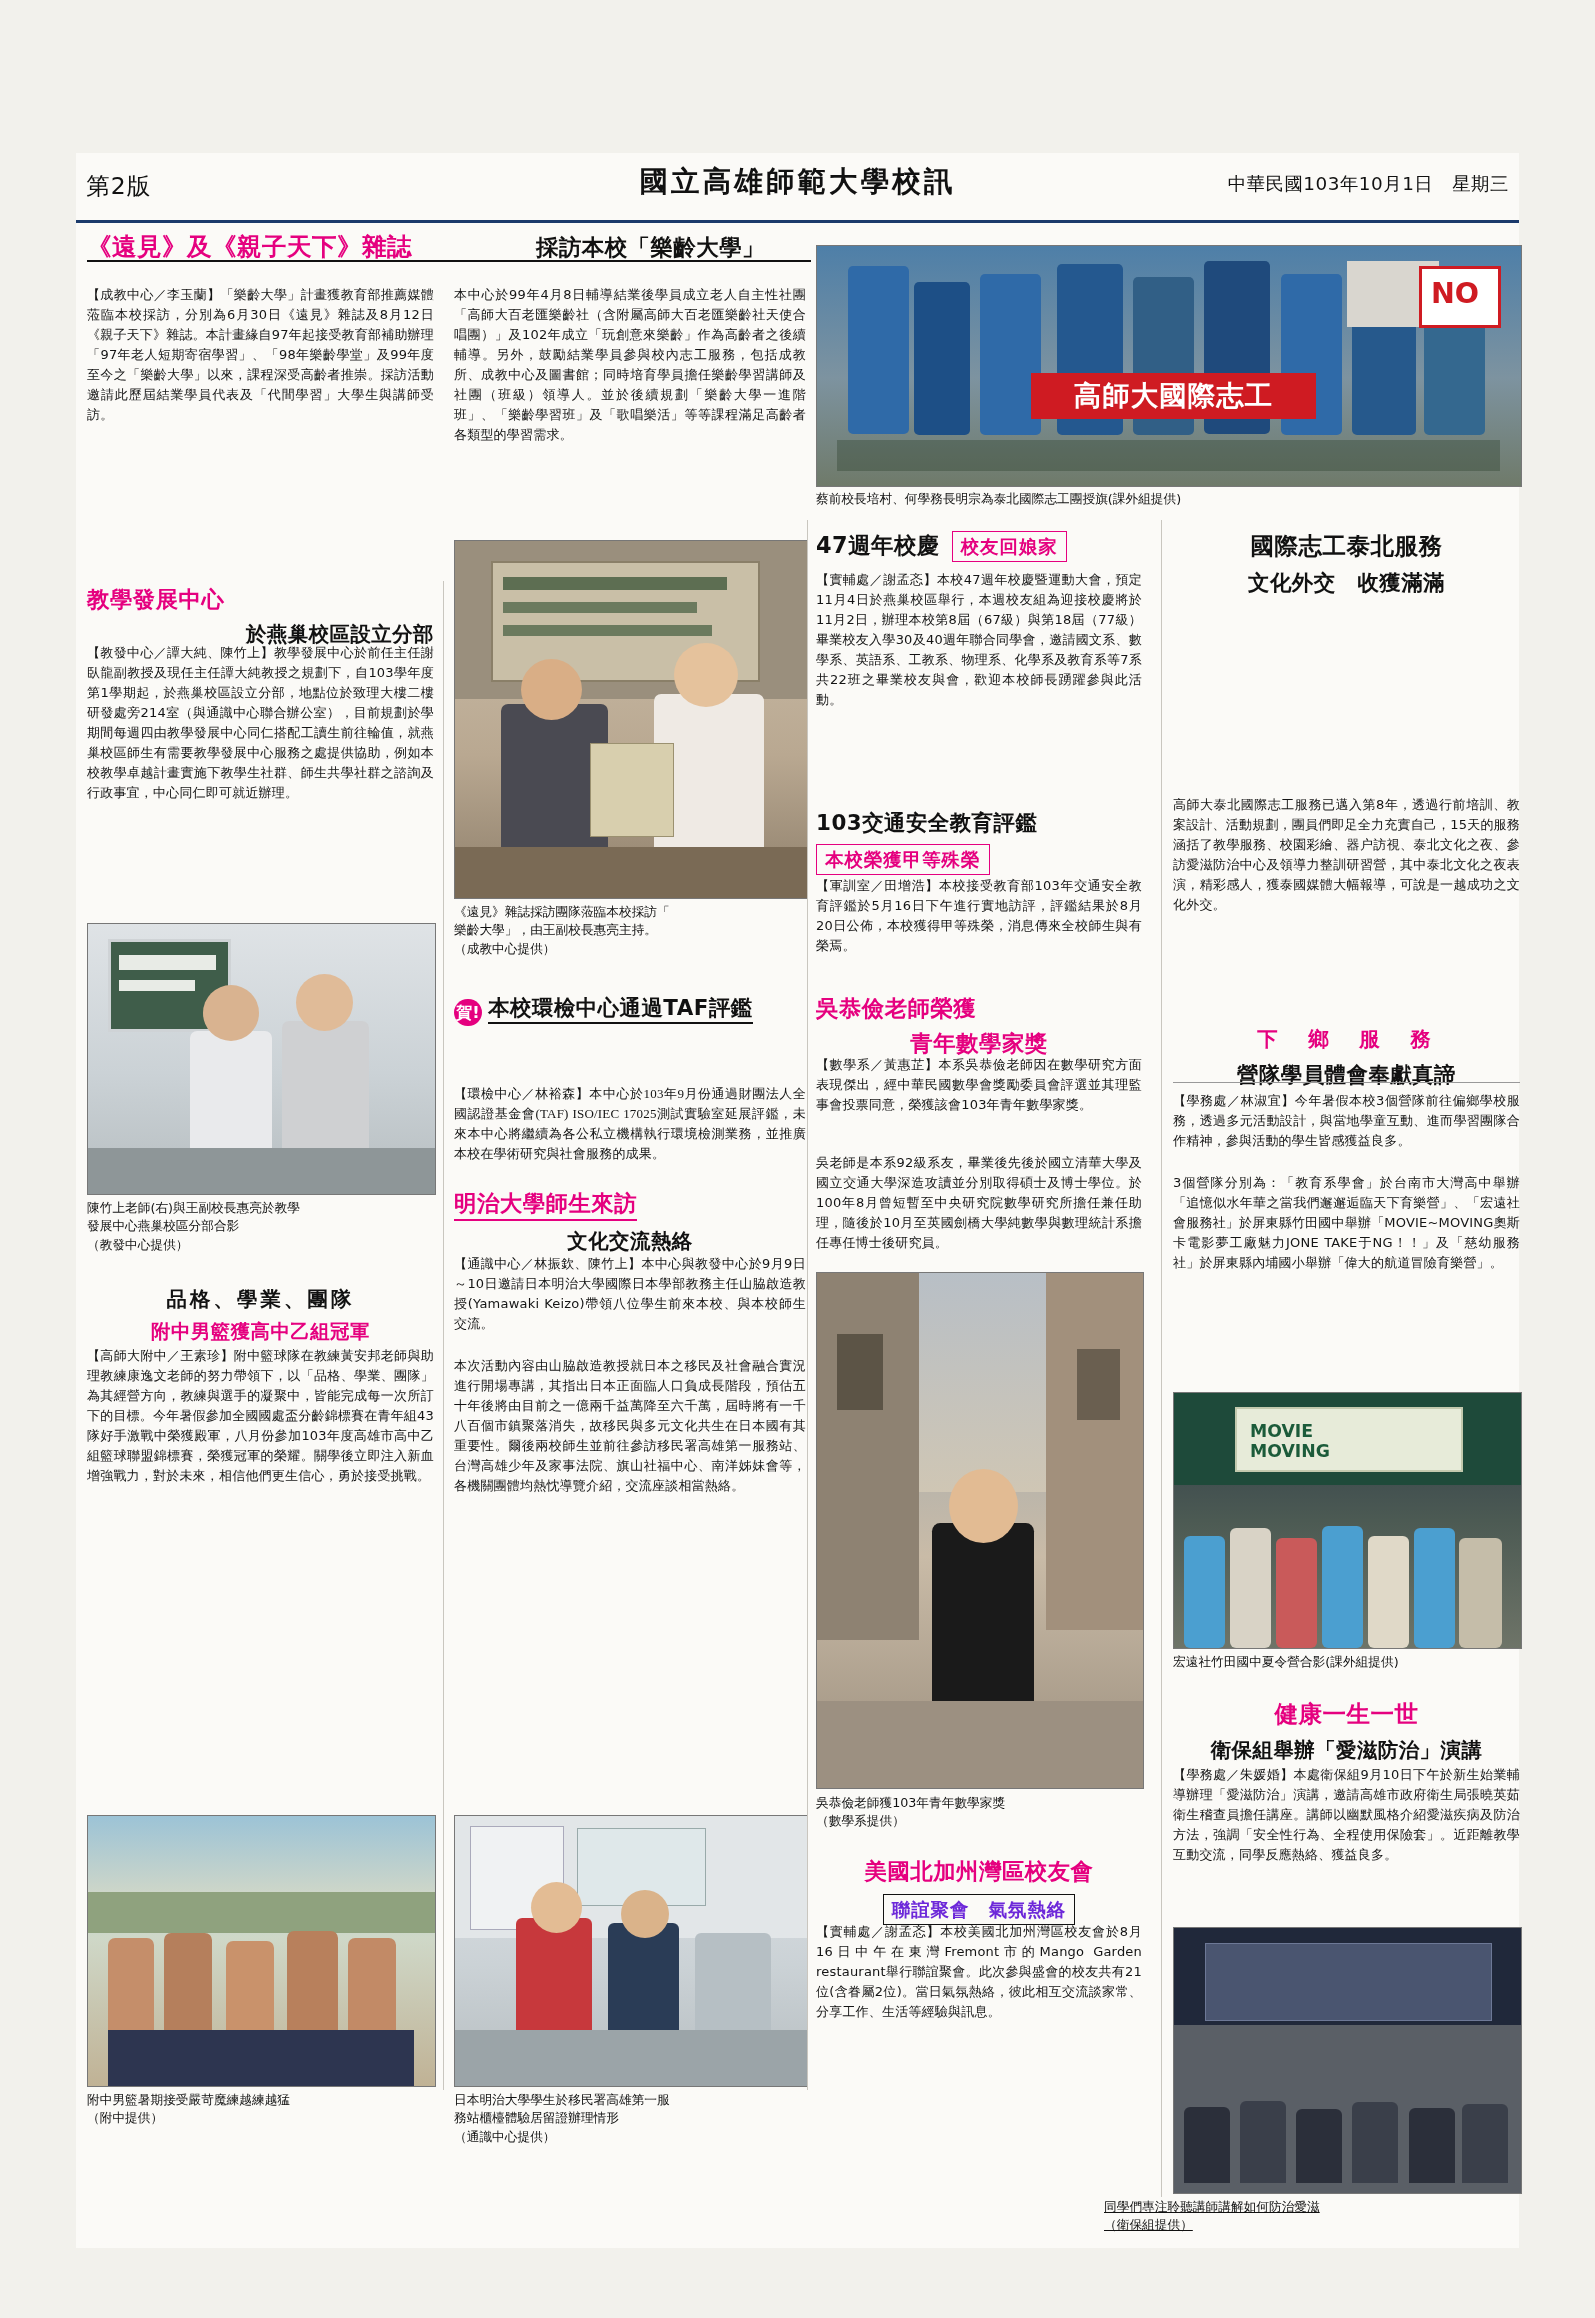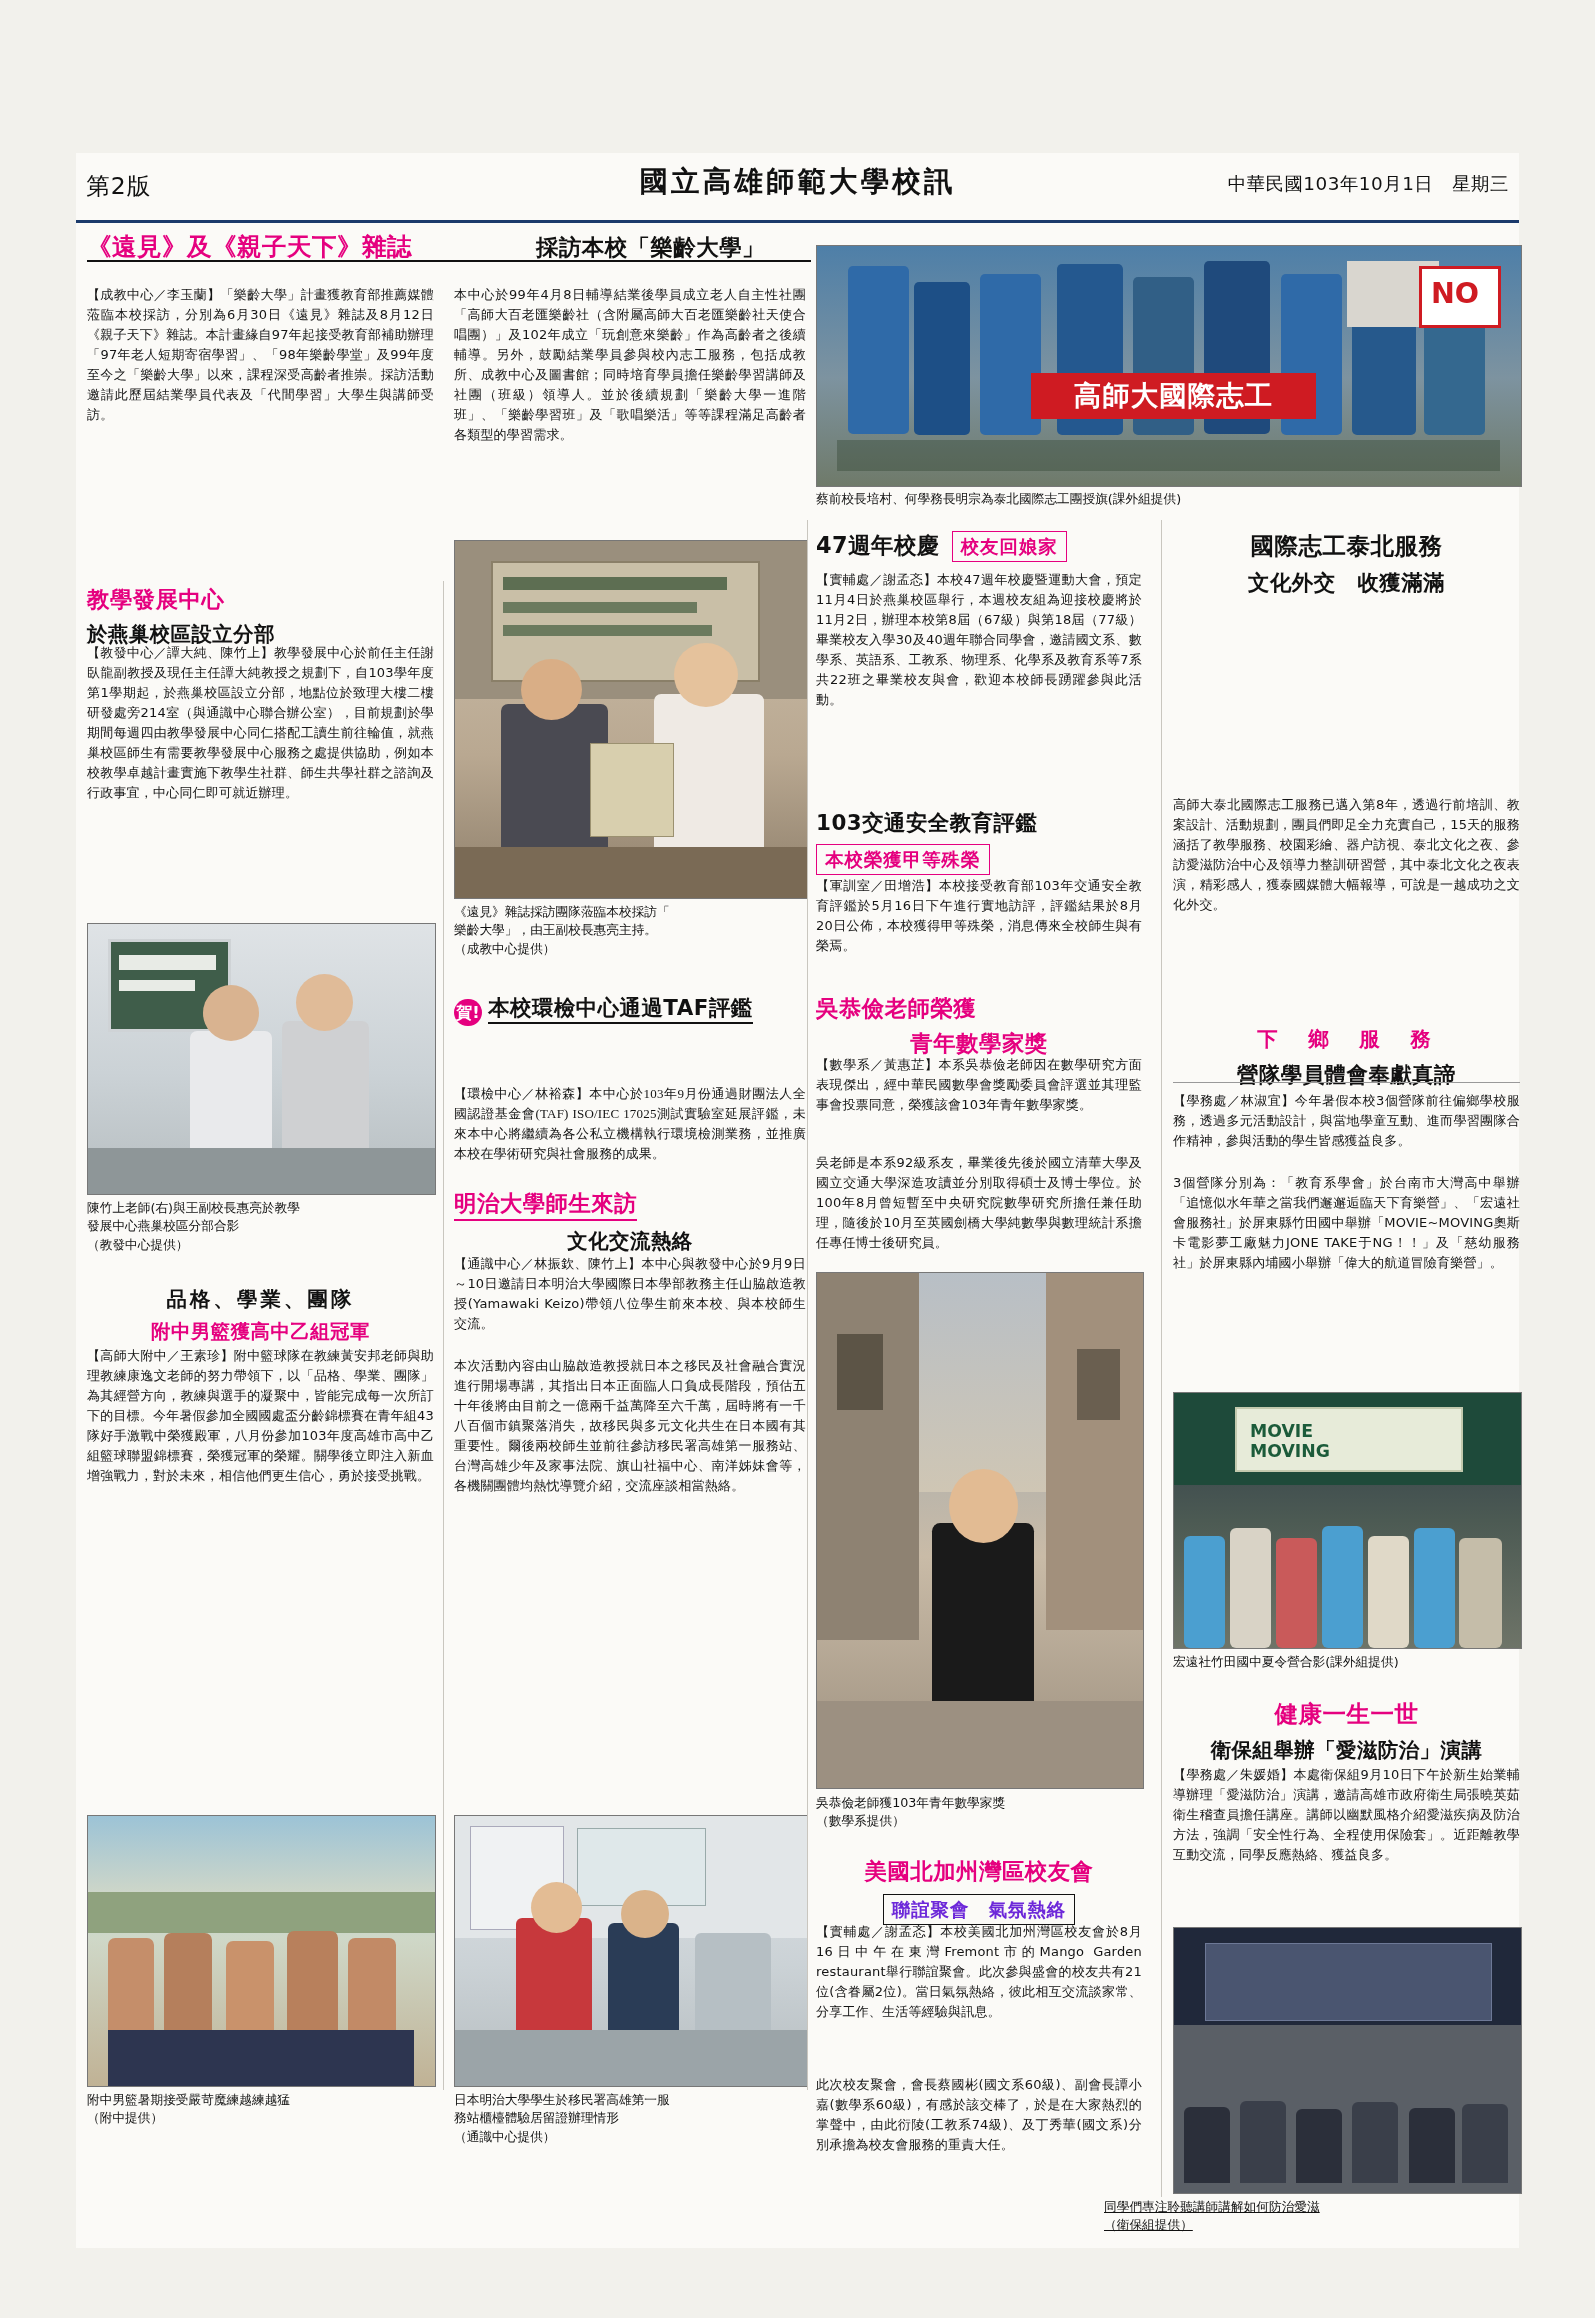--- a/index.html
+++ b/index.html
@@ -86,21 +86,21 @@
       <div class="banner-red" style="left:214px;top:127px;width:285px;height:46px;font-size:27.5px;">高師大國際志工</div>
       <div style="position:absolute;left:602px;top:20.4px;width:76px;height:56px;background:#ffffff;border:3.1px solid #cf1b22;"></div>
       <div style="position:absolute;left:614px;top:31px;font-size:28.5px;color:#cf1b22;font-weight:bold;">NO</div>
       <div style="position:absolute;left:20.4px;top:194px;width:663px;height:31px;background:rgba(40,60,40,0.35);"></div>
     </div>
   </div>
   <div class="caption" style="position:absolute;left:816px;top:490px;width:704px;">蔡前校長培村、何學務長明宗為泰北國際志工團授旗(課外組提供)</div>
 
   <div style="position:absolute;left:87px;top:584px;width:347px;">
     <div class="pink-head" style="text-align:left;">教學發展中心</div>
-    <div class="blue-head" style="text-align:left;margin-top:5.1px;">於燕巢校區設立分部</div>
+    <div class="blue-head" style="text-align:right;margin-top:5.1px;">於燕巢校區設立分部</div>
   </div>
   <div class="col body-text" style="left:87px;top:643px;width:347px;">【教發中心／譚大純、陳竹上】教學發展中心於前任主任謝臥龍副教授及現任主任譚大純教授之規劃下，自103學年度第1學期起，於燕巢校區設立分部，地點位於致理大樓二樓研發處旁214室（與通識中心聯合辦公室），目前規劃於學期間每週四由教學發展中心同仁搭配工讀生前往輪值，就燕巢校區師生有需要教學發展中心服務之處提供協助，例如本校教學卓越計畫實施下教學生社群、師生共學社群之諮詢及行政事宜，中心同仁即可就近辦理。</div>
 
   <div class="photo frame" style="left:87px;top:923px;width:347px;height:270px;">
     <div class="ph-in room"></div>
     <div style="position:absolute;left:20.4px;top:15.3px;width:117px;height:87px;background:#3f5d4a;border:3.1px solid #cfd3d6;"></div>
     <div style="position:absolute;left:31px;top:31px;width:97px;height:15.3px;background:#e8ebe6;"></div>
     <div style="position:absolute;left:31px;top:56px;width:76px;height:11.2px;background:#e8ebe6;"></div>
     <div class="figpeople" style="left:102px;width:82px;height:163px;background:#e9eaec;"></div>
     <div class="figpeople" style="left:194px;width:87px;height:173px;background:#cfd0d2;"></div>
@@ -210,21 +210,20 @@
     <div style="position:absolute;left:0;bottom:0;width:100%;height:87px;background:#9c9081;"></div>
   </div>
   <div class="caption" style="position:absolute;left:816px;top:1794px;width:326px;white-space:pre-line;">吳恭儉老師獲103年青年數學家獎
 （數學系提供）</div>
 
   <div style="position:absolute;left:816px;top:1856px;width:326px;">
     <div class="pink-head" style="text-align:center;">美國北加州灣區校友會</div>
     <div style="text-align:center;margin-top:7.1px;"><span class="boxed">聯誼聚會　氣氛熱絡</span></div>
   </div>
   <div class="col body-text" style="left:816px;top:1922px;width:326px;">【實輔處／謝孟忞】本校美國北加州灣區校友會於8月16日中午在東灣Fremont市的Mango Garden restaurant舉行聯誼聚會。此次參與盛會的校友共有21位(含眷屬2位)。當日氣氛熱絡，彼此相互交流談家常、分享工作、生活等經驗與訊息。</div>
-  <div class="col body-text" style="left:816px;top:2075px;width:326px;">此次校友聚會，會長蔡國彬(國文系60級)、副會長譚小嘉(數學系60級)，有感於該交棒了，於是在大家熱烈的掌聲中，由此衍陵(工教系74級)、及丁秀華(國文系)分別承擔為校友會服務的重責大任。</div>
 
   <div style="position:absolute;left:1173px;top:530px;width:347px;">
     <div class="blue-head" style="text-align:center;font-size:23.5px;">國際志工泰北服務</div>
     <div class="blue-head" style="text-align:center;margin-top:6.1px;font-size:21.4px;">文化外交　收獲滿滿</div>
   </div>
   <div class="col body-text" style="left:1173px;top:795px;width:347px;">高師大泰北國際志工服務已邁入第8年，透過行前培訓、教案設計、活動規劃，團員們即足全力充實自己，15天的服務涵括了教學服務、校園彩繪、器户訪視、泰北文化之夜、參訪愛滋防治中心及領導力整訓研習營，其中泰北文化之夜表演，精彩感人，獲泰國媒體大幅報導，可說是一越成功之文化外交。</div>
 
   <div style="position:absolute;left:1173px;top:1025px;width:347px;">
     <div class="pink-sub" style="font-size:20.4px;letter-spacing:5.1px;">下　鄉　服　務</div>
     <div class="blue-head" style="text-align:center;margin-top:7.1px;font-size:21.4px;">營隊學員體會奉獻真諦</div>

